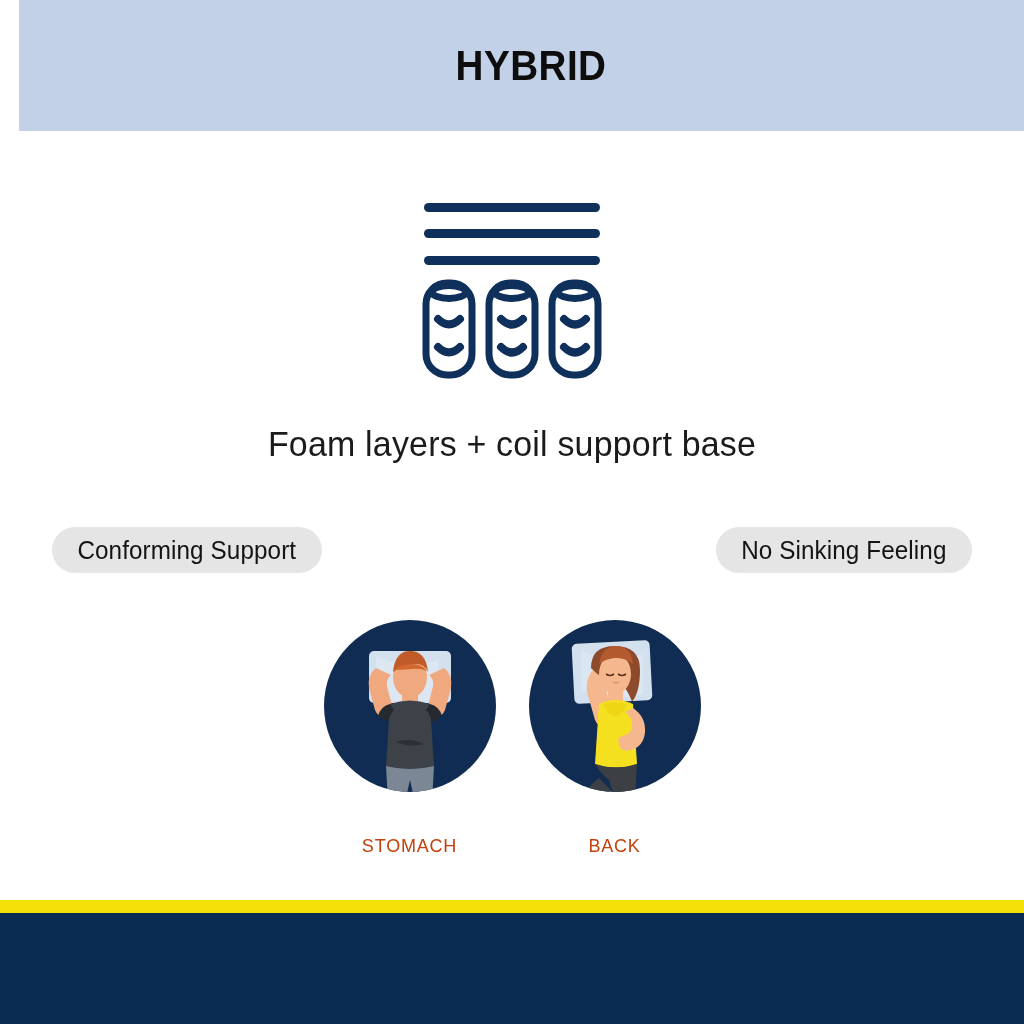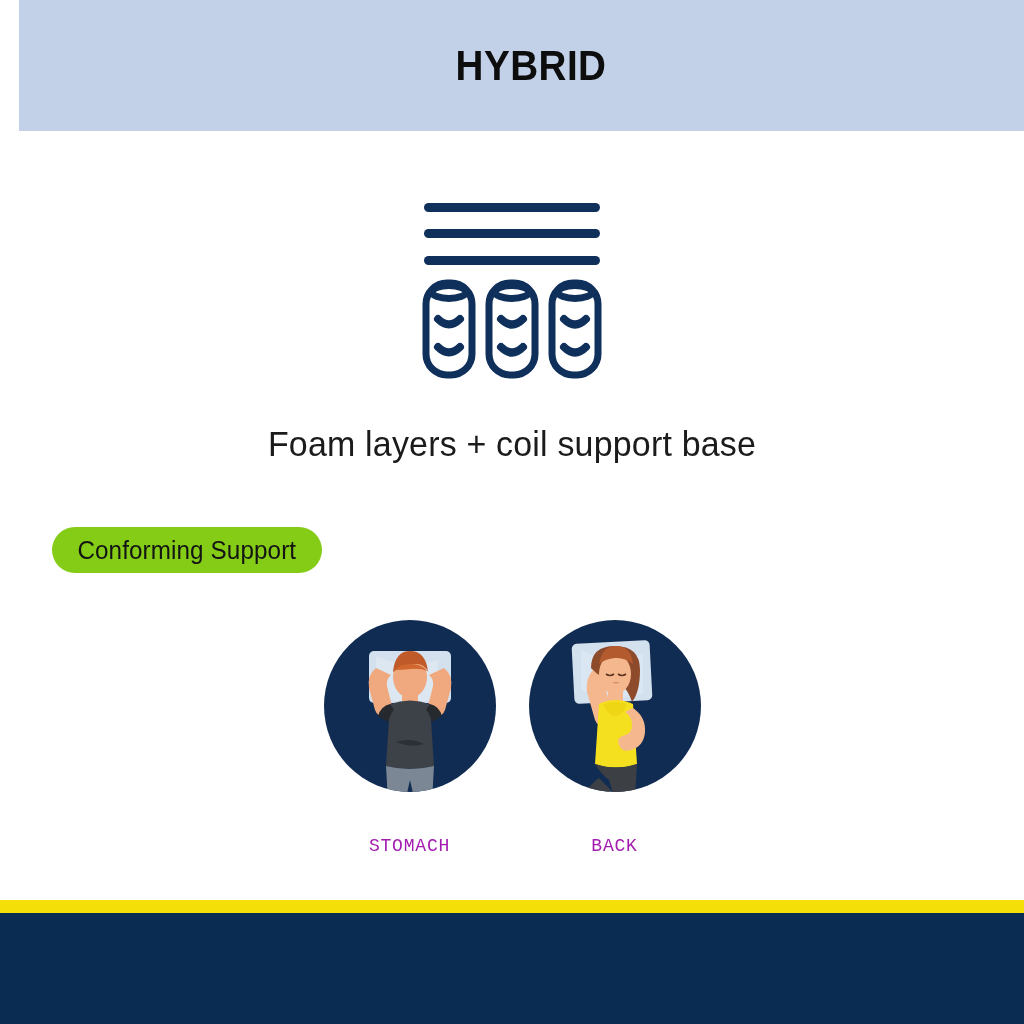--- a/index.html
+++ b/index.html
@@ -72,21 +72,21 @@
   .pill-row {
     position: absolute;
     left: 52px;
     top: 527px;
     width: 920px;
     display: flex;
     justify-content: space-between;
     align-items: center;
   }
   .pill {
-    background: #84cc16;
+    background: #e5e5e5;
     border-radius: 23px;
     height: 46px;
     display: flex;
     align-items: center;
     justify-content: center;
     padding: 0 22px;
     box-sizing: border-box;
   }
   .pill-label {
     font-family: "Liberation Sans Narrow", "Liberation Sans", sans-serif;
@@ -117,24 +117,24 @@
   .position-circle {
     width: 172px;
     height: 172px;
     border-radius: 50%;
     background: #112c52;
     overflow: hidden;
     position: relative;
   }
   .position-label {
     margin-top: 44px;
-    font-family: Liberation Mono, monospace;
+    font-family: Liberation Sans, sans-serif;
     font-size: 18px;
     font-weight: 300;
-    color: #a21caf;
+    color: #c2410c;
     letter-spacing: 0.8px;
   }
 
   
   .footer-stripe {
     position: absolute;
     left: 0;
     top: 900px;
     width: 1024px;
     height: 13px;
@@ -199,20 +199,23 @@
       </g>
     </svg>
   </div>
 
   <div class="subtitle">Foam layers + coil support base</div>
 
   <div class="pill-row">
     <div class="pill">
       <span class="pill-label">Conforming Support</span>
     </div>
+    <div class="pill">
+      <span class="pill-label">No Sinking Feeling</span>
+    </div>
   </div>
 
   <div class="positions">
 
     <div class="position">
       <div class="position-circle">
         <svg width="172" height="172" viewBox="0 0 172 172">
 
           <g>
             <rect x="45" y="31" width="82" height="52" rx="5" fill="#D3E0EE"></rect>

